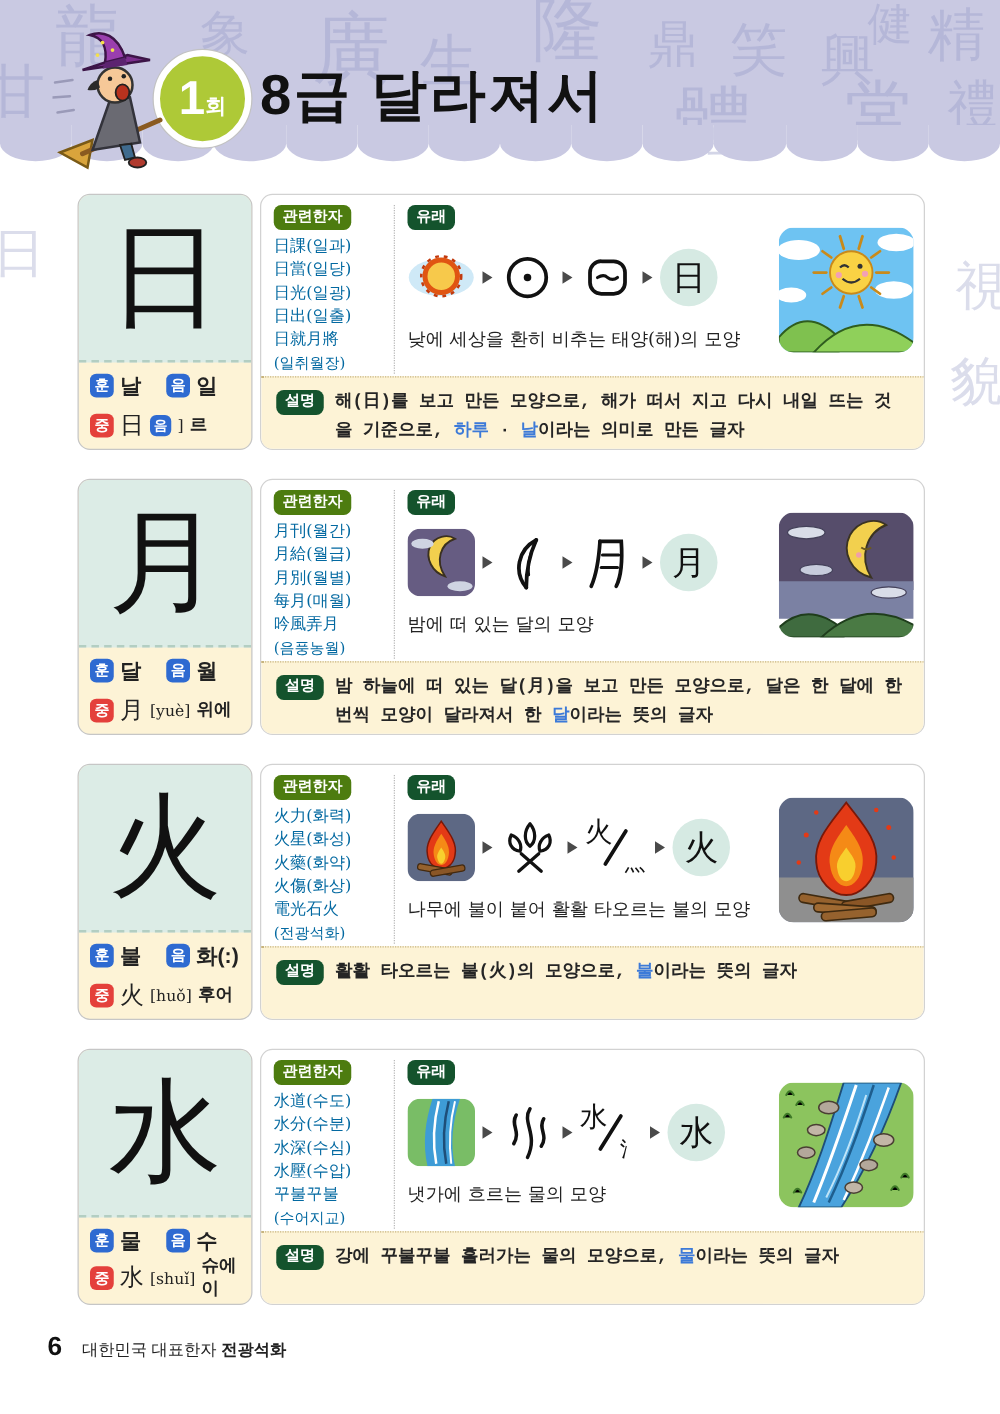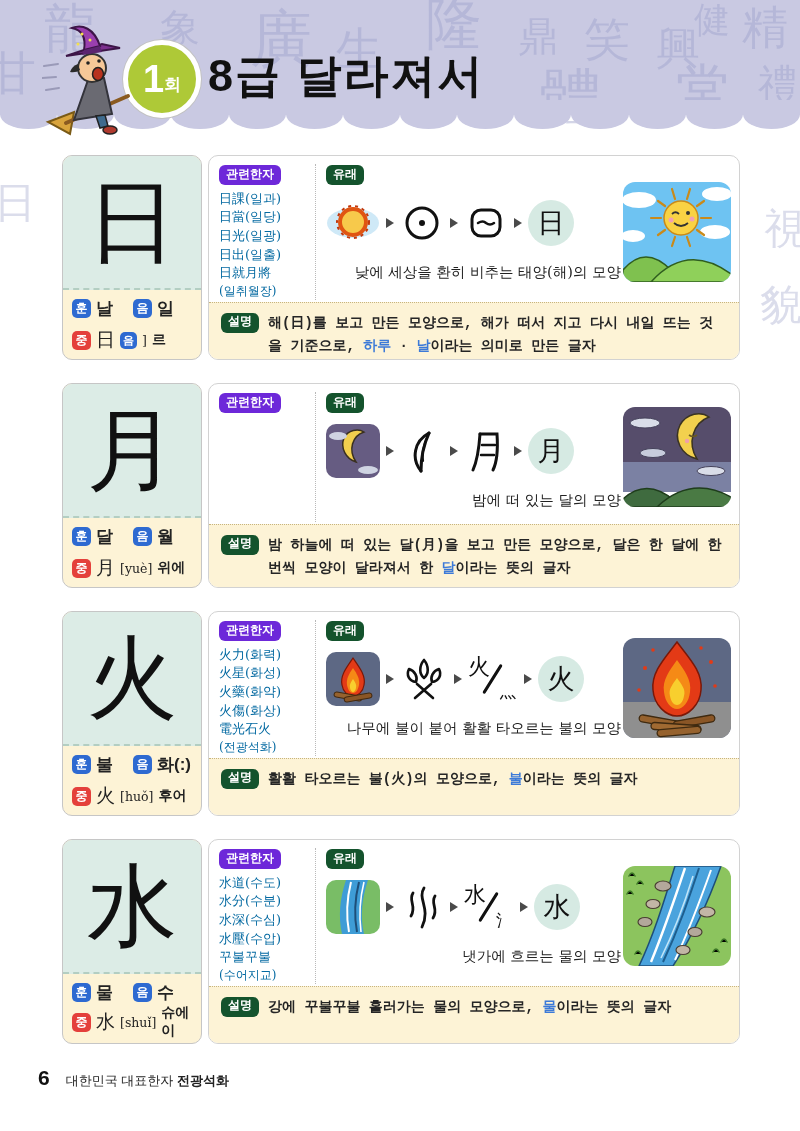--- a/index.html
+++ b/index.html
@@ -53,34 +53,34 @@
   .pinyin{font-family:"DejaVu Serif",serif;font-size:12.5px;font-weight:normal;}
   .jung-kr{font-size:14px;font-weight:bold;}
   .badge.sm{width:17px;height:17px;font-size:11px;}
 
   .info-card{flex:1;border:1px solid #d2d2d2;border-radius:10px;overflow:hidden;background:#fff;
     display:flex;flex-direction:column;}
   .info-top{flex:1;display:flex;padding:8px 8px 2px 10px;}
   .related-col{width:94px;border-right:1px dotted #b9b9b9;padding-right:2px;}
   .tag{display:inline-block;border-radius:6px;color:#fff;font-size:12px;font-weight:bold;
     padding:2px 7px;line-height:1.3;}
-  .tag-dark{background:#6d28d9;}
+  .tag-dark{background:#4d7c0f;}
   .tag-blue{background:#14532d;}
   .rel-list{margin-top:5px;font-family:"DejaVu Serif",serif;font-size:13px;color:#0369a1;line-height:1.44;}
   .rel-list div:last-child{font-size:12px;}
 
   .origin-col{flex:1;padding-left:10px;}
   .evo-row{display:flex;align-items:center;gap:6px;margin-top:9px;height:58px;}
   .picto{width:54px;height:54px;flex:0 0 auto;}
   .arr{width:0;height:0;border-left:8px solid #4a4a4a;border-top:5px solid transparent;
     border-bottom:5px solid transparent;flex:0 0 auto;}
   .stage{display:flex;align-items:center;justify-content:center;flex:0 0 auto;}
   .final-circle{width:46px;height:46px;border-radius:50%;background:#d6eae3;display:flex;
     align-items:center;justify-content:center;font-family:"DejaVu Serif",serif;font-size:27px;color:#111;}
-  .evo-caption{margin-top:11px;font-family:"DejaVu Serif",serif;font-size:14.5px;color:#222;text-align:right;}
+  .evo-caption{margin-top:11px;font-family:"DejaVu Serif",serif;font-size:14.5px;color:#222;}
 
   .comp{position:relative;width:50px;height:48px;font-family:"DejaVu Serif",serif;color:#111;}
   .comp-top{position:absolute;left:0;top:-3px;font-size:22px;}
   .comp-slash{position:absolute;left:23px;top:7px;width:3px;height:34px;background:#111;
     transform:rotate(32deg);border-radius:2px;}
   .comp-bot{position:absolute;right:2px;bottom:-1px;font-size:16px;}
 
   .illust{width:108px;height:100px;border-radius:12px;overflow:hidden;align-self:center;
     margin-left:2px;flex:0 0 auto;}
 
@@ -293,20 +293,28 @@
             <span class="jung-hanja">月</span>
             <span class="pinyin">[yuè]</span>
             <span class="jung-kr">위에</span>
           </div>
         </div>
       </div>
       <div class="info-card">
         <div class="info-top">
           <div class="related-col">
             <span class="tag tag-dark">관련한자</span>
+            <div class="rel-list">
+              <div>月刊(월간)</div>
+              <div>月給(월급)</div>
+              <div>月別(월별)</div>
+              <div>每月(매월)</div>
+              <div>吟風弄月</div>
+              <div>(음풍농월)</div>
+            </div>
           </div>
           <div class="origin-col">
             <span class="tag tag-blue">유래</span>
             <div class="evo-row">
               <span class="picto">
                 <svg viewBox="0 0 54 54" width="54" height="54">
                   <rect width="54" height="54" rx="10" fill="#665c82"></rect>
                   <path d="M38 8 C26 12 22 26 30 38 C20 35 14 24 18 14 C22 6 32 4 38 8 Z" fill="#f2cf4e" stroke="#3a3020" stroke-width="1.5"></path>
                   <ellipse cx="12" cy="12" rx="9" ry="4" fill="#cfd4e2"></ellipse>
                   <ellipse cx="42" cy="46" rx="10" ry="4" fill="#cfd4e2"></ellipse>

